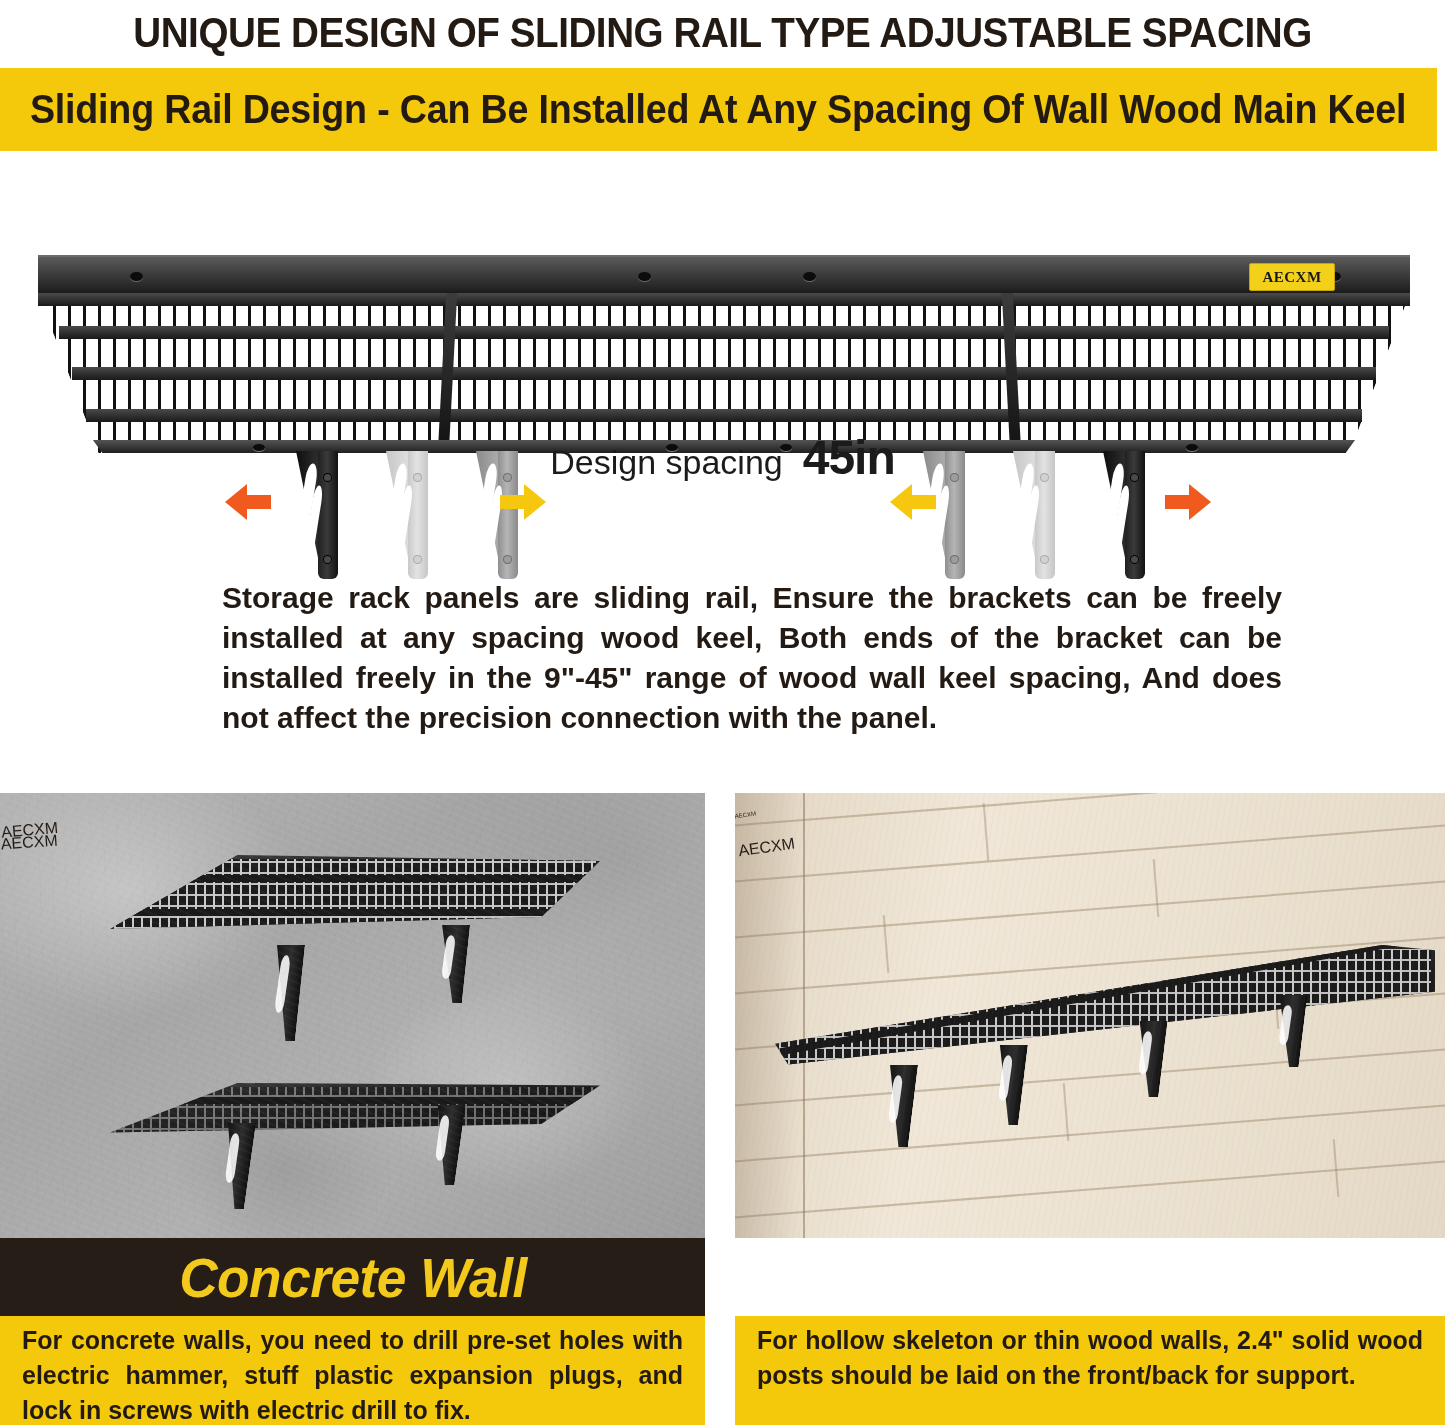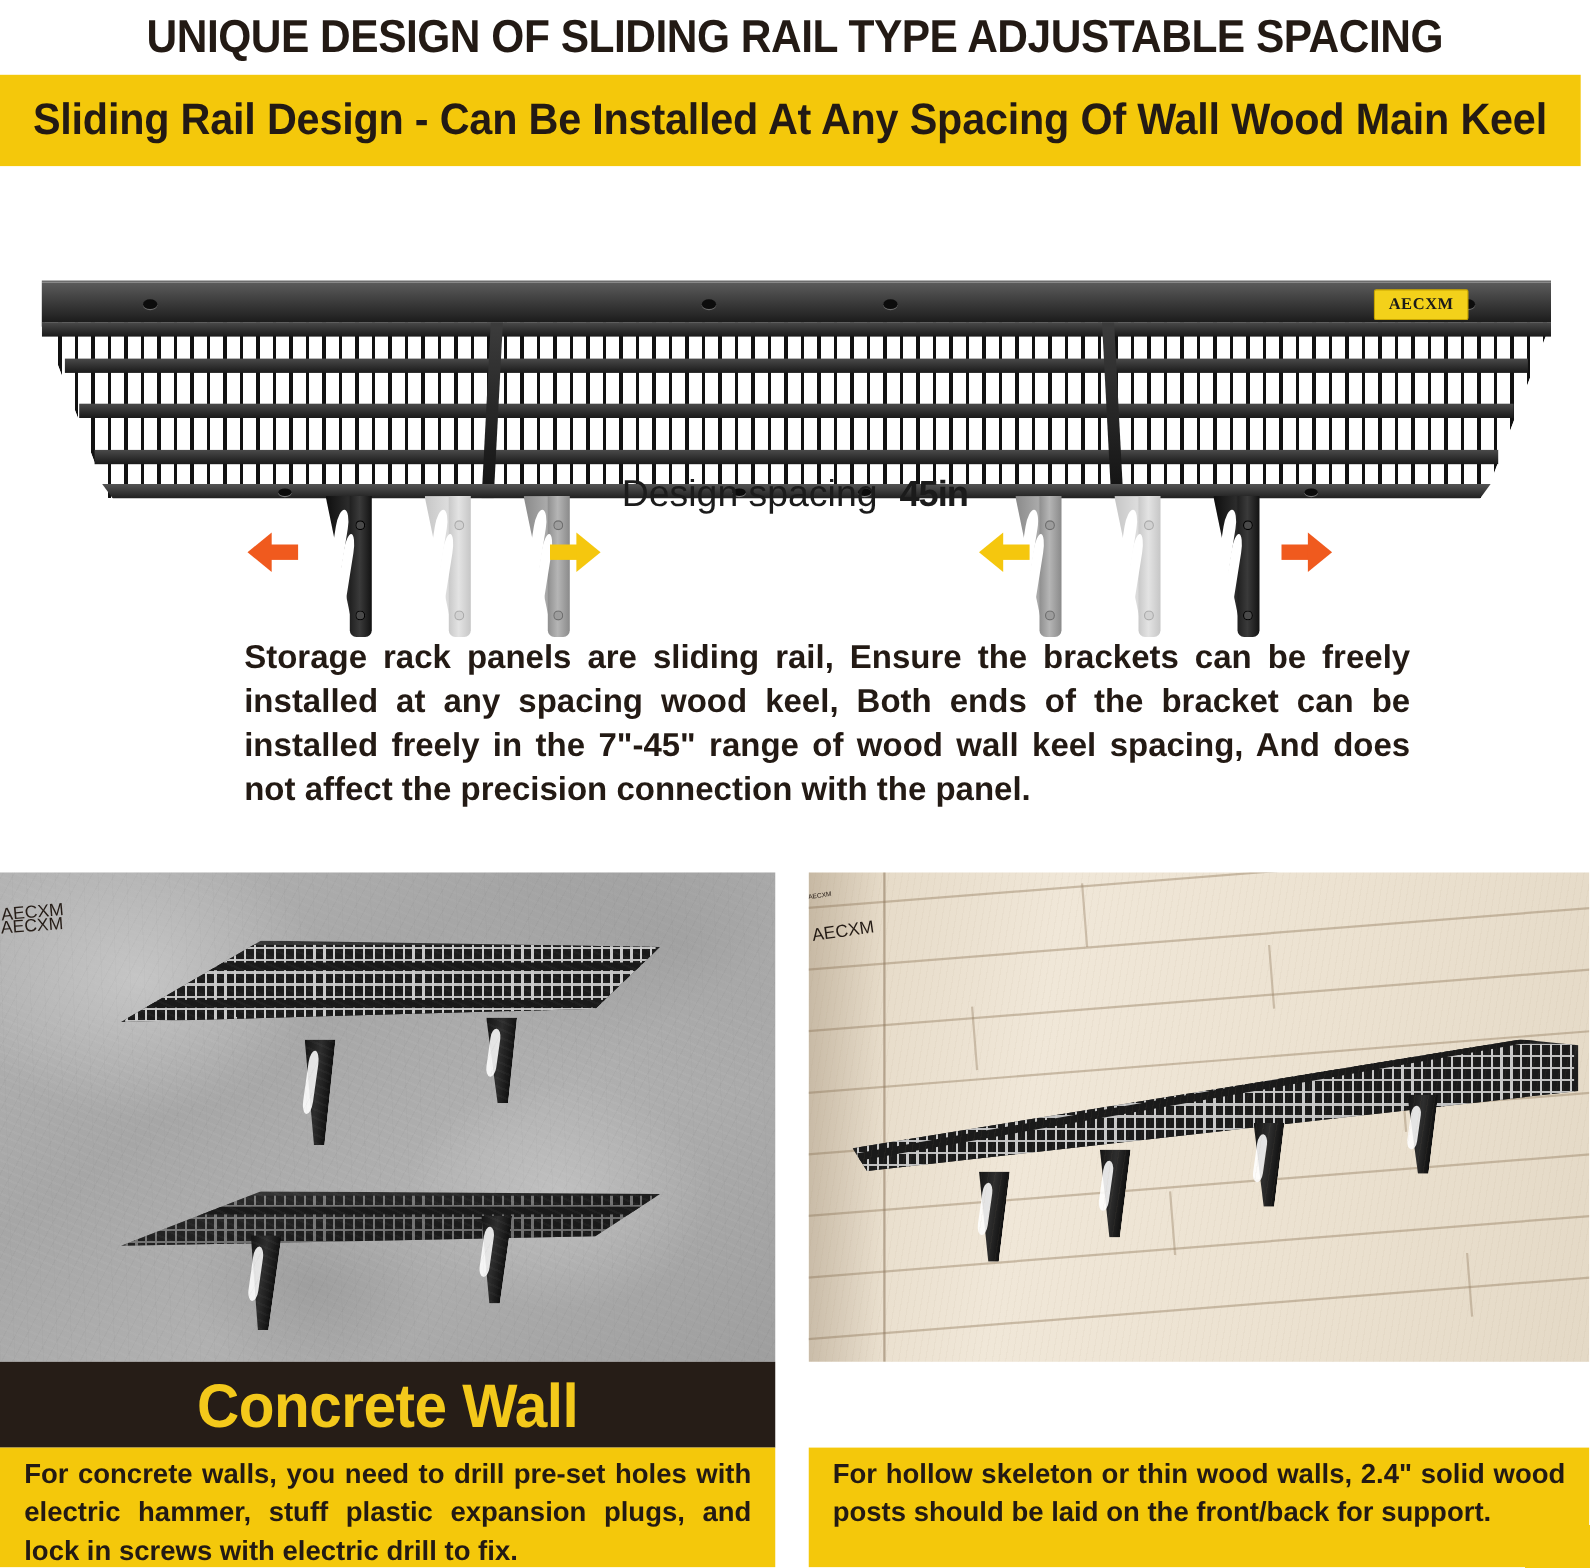--- a/index.html
+++ b/index.html
@@ -111,21 +111,21 @@
     position:absolute;left:13px;top:34px;width:9px;height:76px;
     background:#fff;border-radius:50%/22%;transform:rotate(9deg);
   }
 
   
   .spacing-lbl{
     position:absolute;left:0;top:279px;width:1445px;text-align:center;
     font-family:"Liberation Sans Narrow","Liberation Sans",sans-serif;
     font-size:34px;color:#1b1b1b;white-space:nowrap;
   }
-  .spacing-lbl b{font-weight:bold;font-size:33px;margin-left:20px;letter-spacing:-1px;}
+  .spacing-lbl b{font-weight:bold;font-size:48px;margin-left:20px;letter-spacing:-1px;}
 
   
   .arw{position:absolute;top:333px;width:46px;height:36px;}
   .arw i{display:block;position:absolute;left:0;top:11px;width:26px;height:14px;}
   .arw u{display:block;position:absolute;width:0;height:0;
          border-top:18px solid transparent;border-bottom:18px solid transparent;}
   .arw.left u{left:0;border-right:22px solid currentColor;}
   .arw.left i{left:20px;background:currentColor;}
   .arw.right u{right:0;border-left:22px solid currentColor;}
   .arw.right i{left:0;background:currentColor;}
@@ -209,21 +209,21 @@
     clip-path:polygon(0% 0%,100% 0%,100% 100%,66% 100%);
   }
   .sbr .hl{
     position:absolute;left:6px;top:10px;width:9px;height:58px;
     border-radius:50%/20%;background:rgba(255,255,255,.88);transform:rotate(8deg);
   }
 
   
   .capbar{
     position:absolute;left:0;top:445px;width:100%;height:78px;
-    background:#261d17;display:flex;align-items:center;justify-content:center;
+    background:#261d17;display:flex;align-items:center;justify-content:center;font-style:italic;
   }
   .capbar span{
     font-family:"Liberation Sans Narrow","Liberation Sans",sans-serif;
     font-weight:bold;font-size:56px;color:#F3C91B;letter-spacing:-0.5px;
     transform:scaleX(0.95);
   }
   .capbody{
     position:absolute;left:0;top:523px;width:100%;height:109px;
     background:#F4C80B;
     font-family:"Liberation Sans Narrow","Liberation Sans",sans-serif;
@@ -336,21 +336,21 @@
   <div class="arw left" style="left:890px;color:#F5C70E;">
       <u></u>
       <i></i>
     </div>
   <div class="arw right" style="left:1165px;color:#F05A1E;">
       <i></i>
       <u></u>
     </div>
 </div>
 
-<div class="copy">Storage rack panels are sliding rail, Ensure the brackets can be freely installed at any spacing wood keel, Both ends of the bracket can be installed freely in the 7"-45" range of wood wall keel spacing, And does not affect the precision connection with the panel.</div>
+<div class="copy">Storage rack panels are sliding rail, Ensure the brackets can be freely installed at any spacing wood keel, Both ends of the bracket can be installed freely in the 9"-45" range of wood wall keel spacing, And does not affect the precision connection with the panel.</div>
 
 <div class="panel left">
 
   <div class="photo concrete">
 
     <div class="shelf" style="left:110px;top:62px;width:490px;height:100px;
                 clip-path:polygon(26% 0%,100% 6%,88% 62%,0% 74%);">
       <div class="top"></div>
       <div class="grid"></div>
       <div class="band" style="top:20px;"></div>

